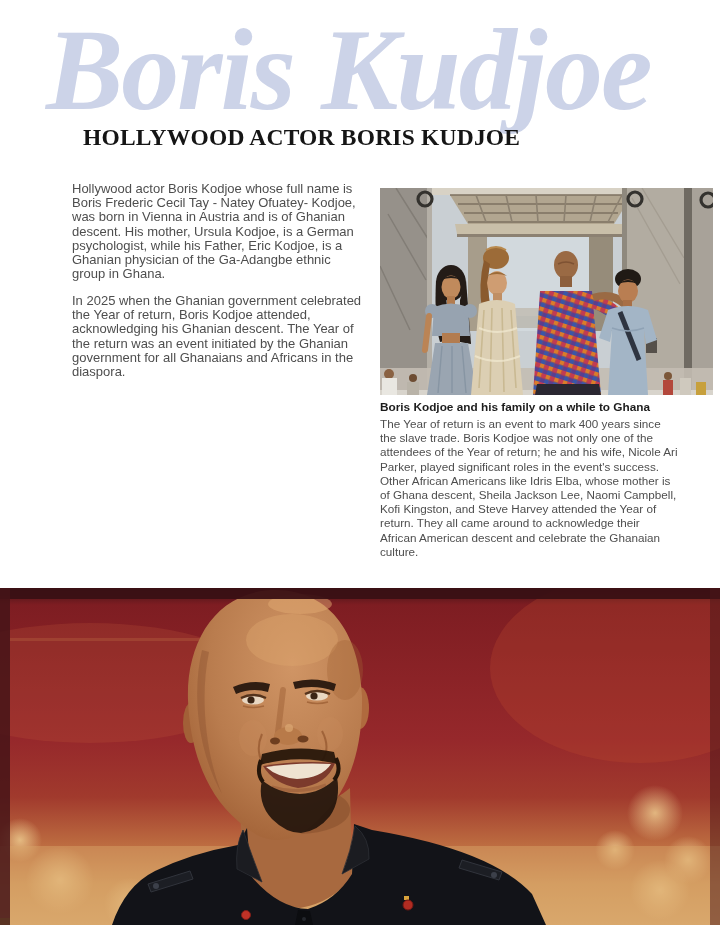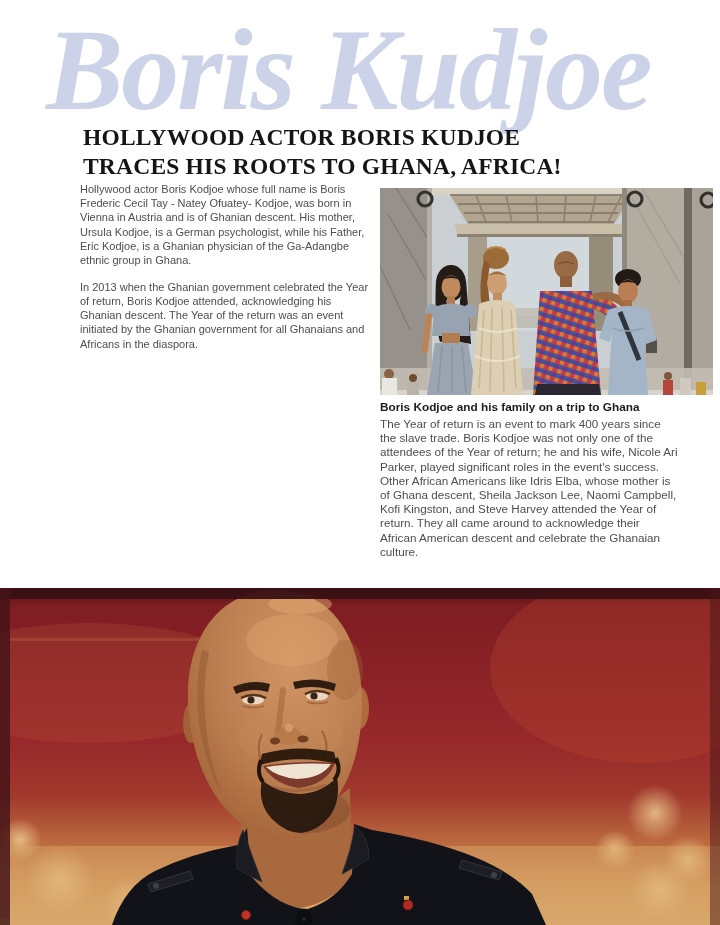--- a/index.html
+++ b/index.html
@@ -13,22 +13,22 @@
     font-size:116px;line-height:1;color:#ccd3e8;white-space:nowrap;
     letter-spacing:-2px;
   }
   .headline{
     position:absolute;left:83px;top:123px;
     font-family:"Liberation Serif",serif;font-weight:bold;
     font-size:23.5px;line-height:28.5px;color:#151515;letter-spacing:.2px;
   }
   .headline div{white-space:nowrap;}
   .col-left{
-    position:absolute;left:80px;top:182px;width:292px;
-    font-size:11px;line-height:14.2px;color:#4e4e4e;
+    position:absolute;left:72px;top:182px;width:292px;
+    font-size:13px;line-height:14.2px;color:#4e4e4e;
   }
   .col-left p{margin:0 0 12.5px 0;}
   .family-photo{
     position:absolute;left:380px;top:188px;width:333px;height:207px;
   }
   .photo-caption{
     position:absolute;left:380px;top:400px;width:333px;
     font-size:11.8px;line-height:14px;font-weight:bold;color:#1c1c1c;
   }
   .col-right{
@@ -40,26 +40,25 @@
   }
   svg{display:block;}
 </style>
 </head>
 <body>
 
 <div class="page-title">Boris Kudjoe</div>
 
 <div class="headline">
   <div>HOLLYWOOD ACTOR BORIS KUDJOE</div>
-  <div>TRACES HIS ROOTS TO GHANA, AFRICA!</div>
 </div>
 
 <div class="col-left">
   <p>Hollywood actor Boris Kodjoe whose full name is Boris Frederic Cecil Tay - Natey Ofuatey- Kodjoe, was born in Vienna in Austria and is of Ghanian descent. His mother, Ursula Kodjoe, is a German psychologist, while his Father, Eric Kodjoe, is a Ghanian physician of the Ga-Adangbe ethnic group in Ghana.</p>
-  <p>In 2013 when the Ghanian government celebrated the Year of return, Boris Kodjoe attended, acknowledging his Ghanian descent. The Year of the return was an event initiated by the Ghanian government for all Ghanaians and Africans in the diaspora.</p>
+  <p>In 2025 when the Ghanian government celebrated the Year of return, Boris Kodjoe attended, acknowledging his Ghanian descent. The Year of the return was an event initiated by the Ghanian government for all Ghanaians and Africans in the diaspora.</p>
 </div>
 
 <div class="family-photo">
 <svg viewBox="0 0 333 207" width="333" height="207" preserveAspectRatio="none">
   <defs>
     <pattern id="kente" width="9" height="9" patternUnits="userSpaceOnUse" patternTransform="rotate(18)">
       <rect width="9" height="9" fill="#b23a2e"></rect>
       <rect x="0" y="0" width="4.5" height="4.5" fill="#d97d2a"></rect>
       <rect x="4.5" y="4.5" width="4.5" height="4.5" fill="#5a3f8f"></rect>
       <rect x="4.5" y="0" width="4.5" height="4.5" fill="#c23b52"></rect>
@@ -151,21 +150,21 @@
     <ellipse cx="248" cy="103" rx="10" ry="11.5" fill="#b97e52"></ellipse>
     <path d="M238,96 Q248,88 258,96 Q248,92 238,96 Z" fill="#201a15"></path>
     <rect x="243" y="112" width="9" height="8" fill="#a86f46"></rect>
     <path d="M228,122 Q248,114 268,122 L277,152 L266,156 L264,142 L268,207 L228,207 L232,142 L230,154 L219,150 Z" fill="#a3b5c6"></path>
     <path d="M240,124 L259,172" stroke="#2e3440" stroke-width="5"></path>
     <path d="M232,140 Q248,146 264,140" stroke="#8fa2b5" stroke-width="1.5" fill="none"></path>
   </g>
 </svg>
 </div>
 
-<div class="photo-caption">Boris Kodjoe and his family on a trip to Ghana</div>
+<div class="photo-caption">Boris Kodjoe and his family on a while to Ghana</div>
 
 <div class="col-right">
   <p style="margin:0">The Year of return is an event to mark 400 years since the slave trade. Boris Kodjoe was not only one of the attendees of the Year of return; he and his wife, Nicole Ari Parker, played significant roles in the event's success. Other African Americans like Idris Elba, whose mother is of Ghana descent, Sheila Jackson Lee, Naomi Campbell, Kofi Kingston, and Steve Harvey attended the Year of return. They all came around to acknowledge their African American descent and celebrate the Ghanaian culture.</p>
 </div>
 
 <div class="portrait-photo">
 <svg viewBox="0 0 720 337" width="720" height="337" preserveAspectRatio="none">
   <defs>
     <linearGradient id="bgv" x1="0" y1="0" x2="0" y2="1">
       <stop offset="0" stop-color="#3f1216"></stop>

